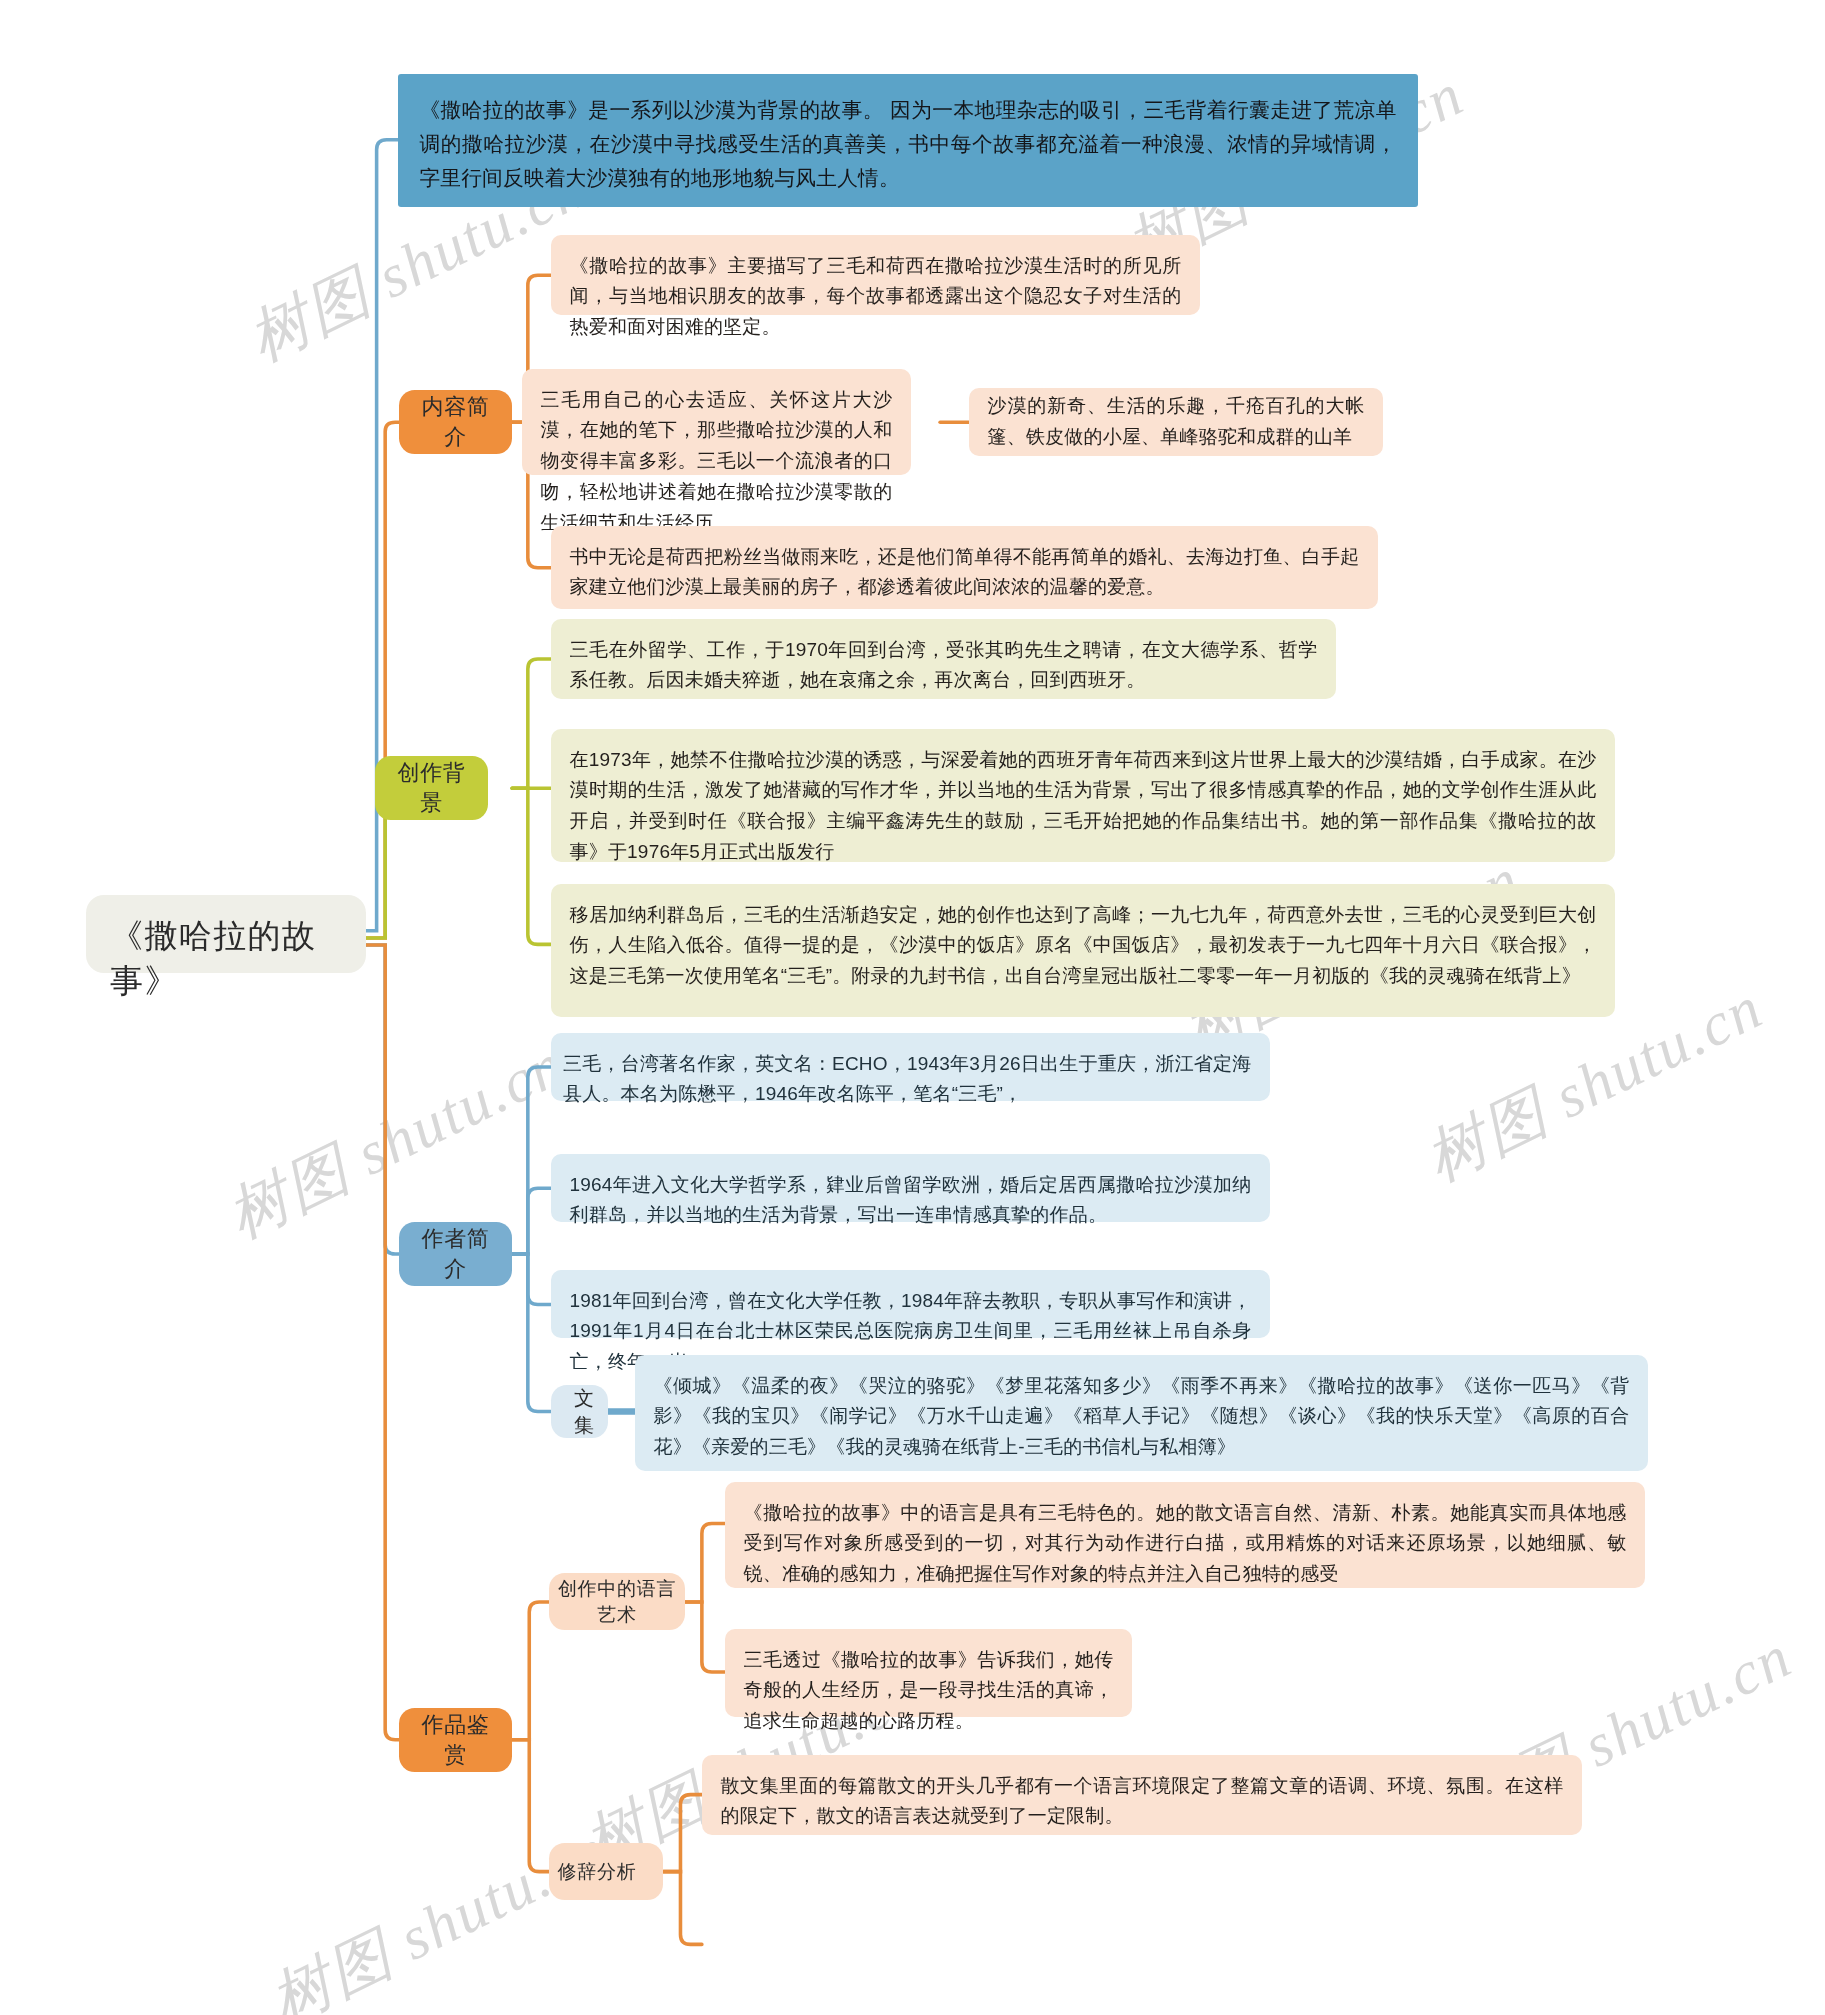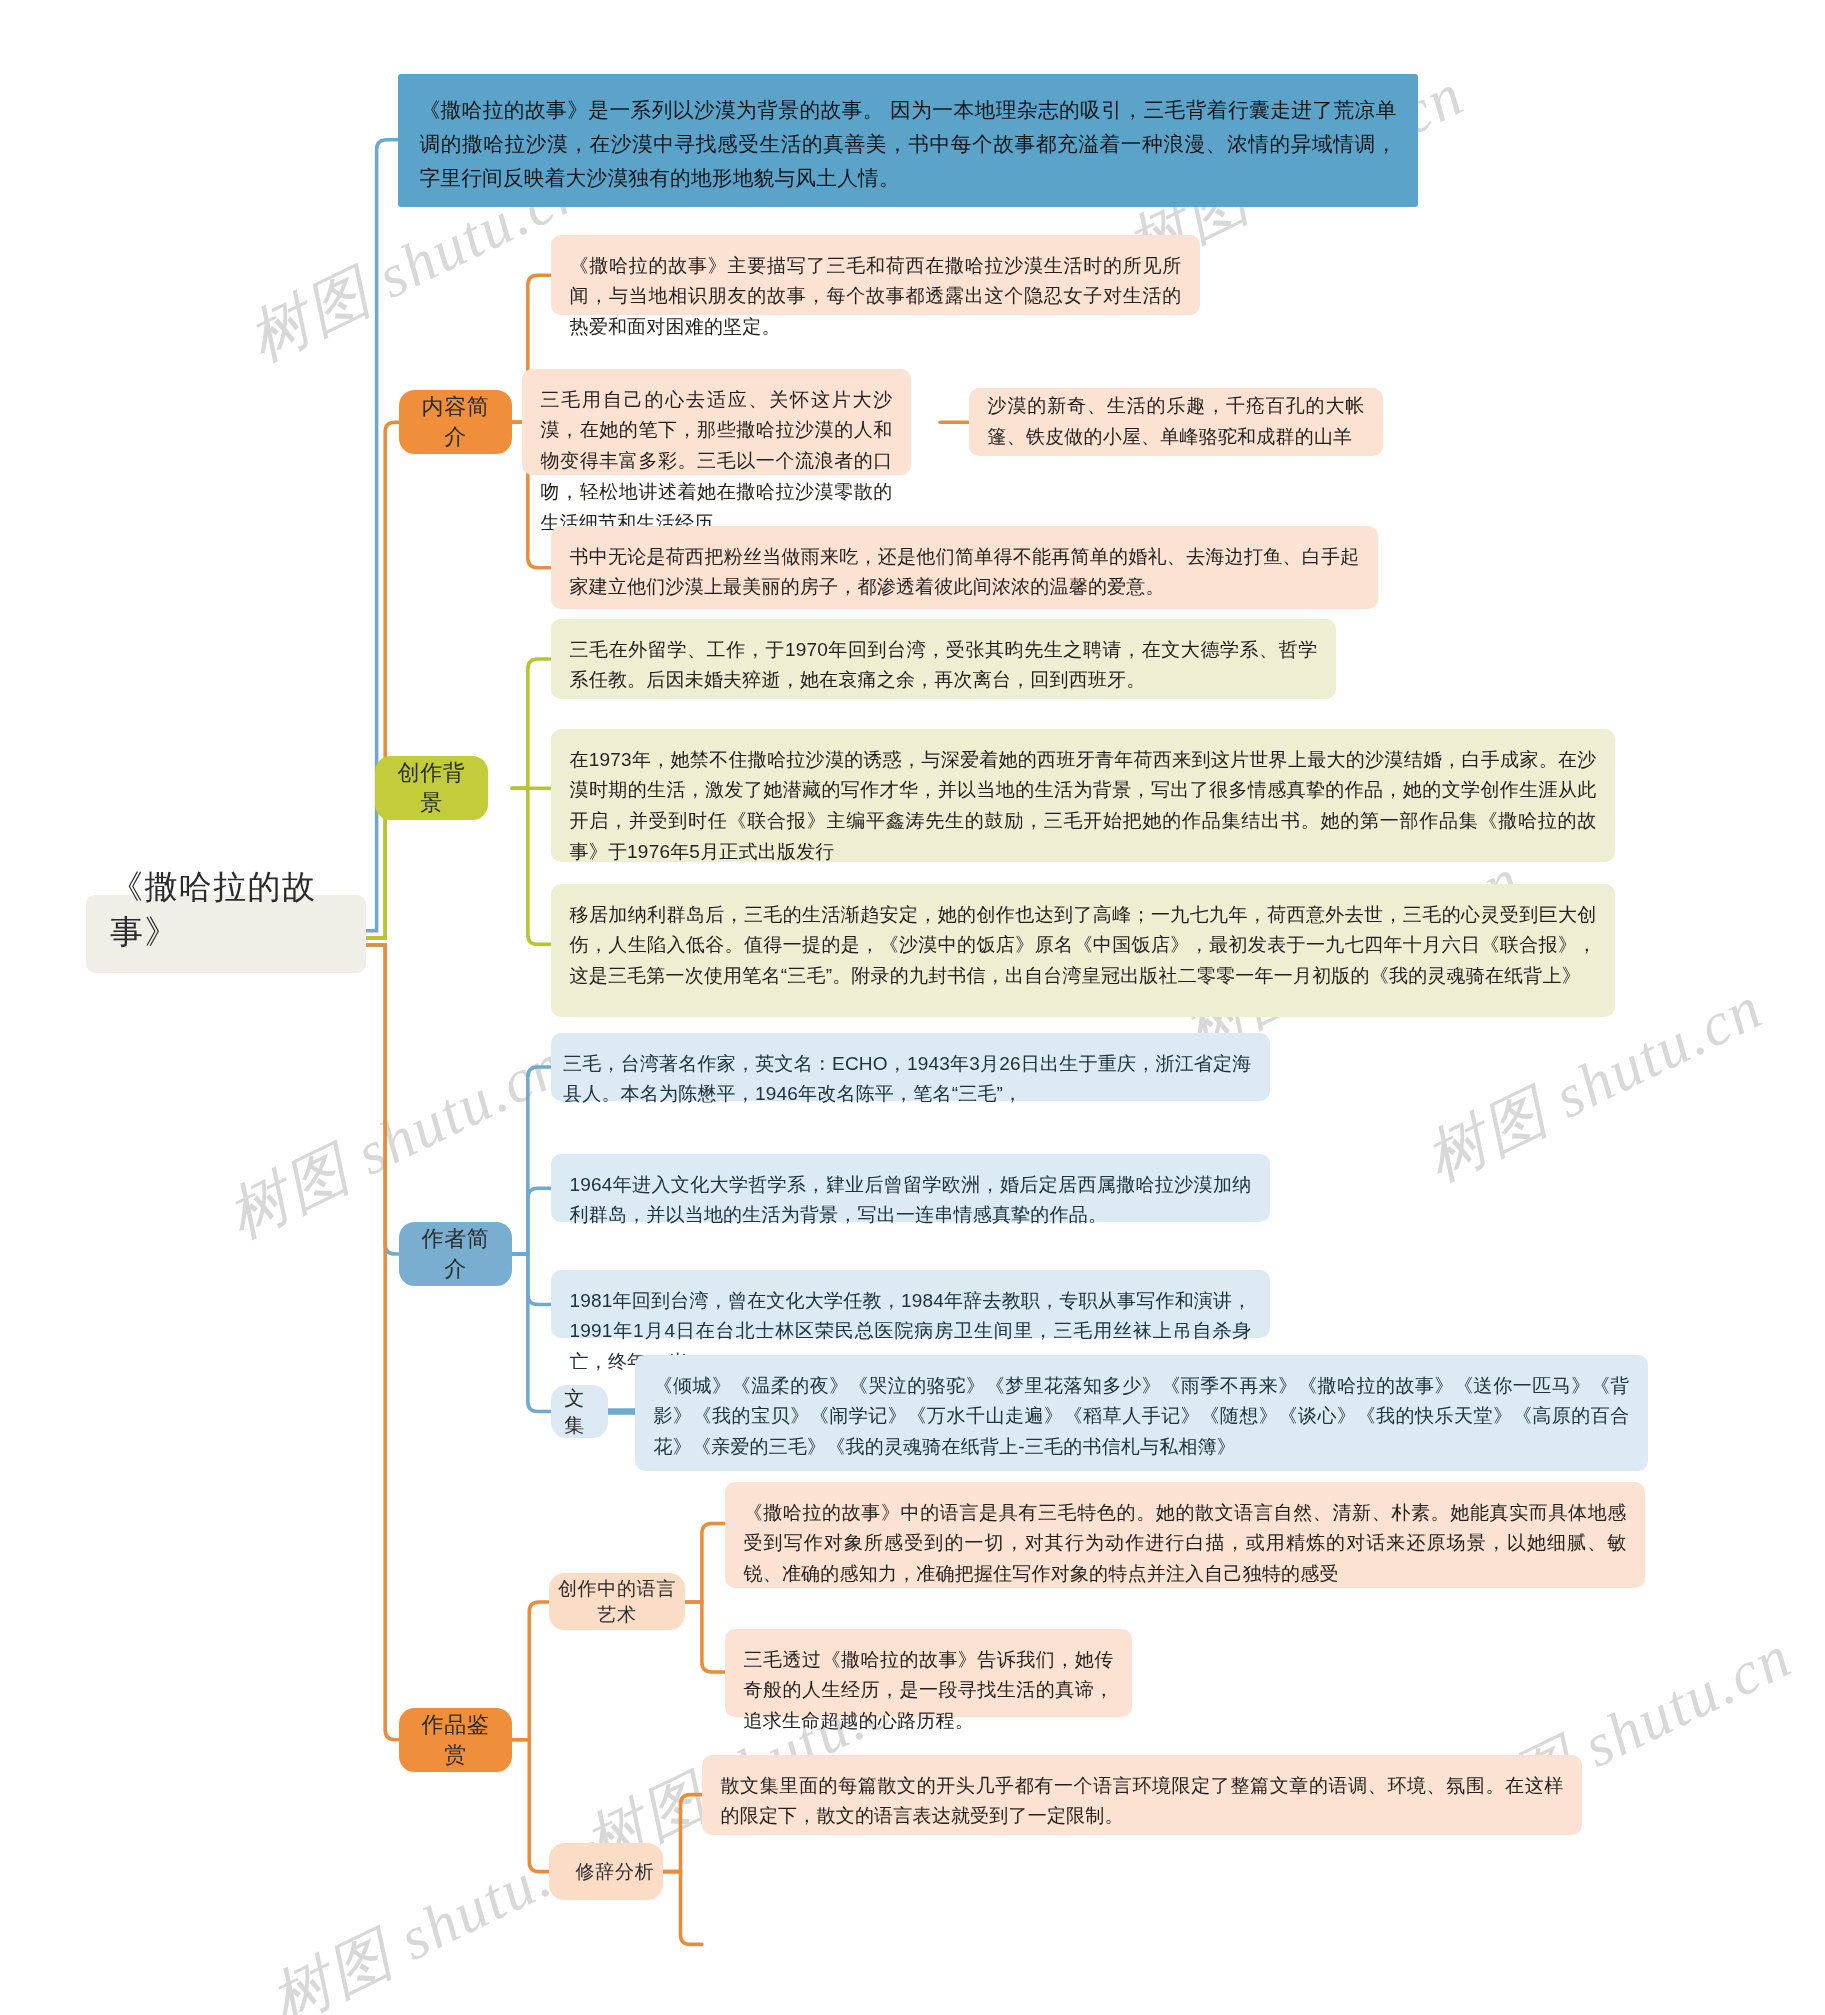--- a/index.html
+++ b/index.html
@@ -15,29 +15,29 @@
     position:absolute;color:#d8d8d8;font-family:"Liberation Serif","DejaVu Serif",serif;
     font-size:61px;font-style:italic;letter-spacing:2.1px;
     transform:rotate(-26deg);transform-origin:left top;
     white-space:nowrap;user-select:none;
   }
 
   .node{position:absolute;box-sizing:border-box;}
 
   
   .root{
-    background:#efefe8;border-radius:9px;
+    background:#efefe8;border-radius:18px;
     color:#2b2b2b;font-size:33px;letter-spacing:1.4px;
-    display:flex;align-items:flex-end;justify-content:center;
+    display:flex;align-items:flex-start;justify-content:center;
     padding:18.5px 24px;
   }
 
   
   .branch{
-    border-radius:15.7px;display:flex;align-items:center;justify-content:flex-end;
+    border-radius:15.7px;display:flex;align-items:center;justify-content:flex-start;
     color:#2b2b2b;font-size:22px;letter-spacing:0.7px;padding:14.3px 15.7px;
     box-sizing:border-box;text-align:center;
   }
   .branch.orange{background:#ef8f3c;}
   .branch.olive{background:#c3cd3b;}
   .branch.blue{background:#79aed0;}
   .branch.sub-orange{background:#fbdcc6;}
   .branch.sub-blue{background:#dce9f2;}
 
   

